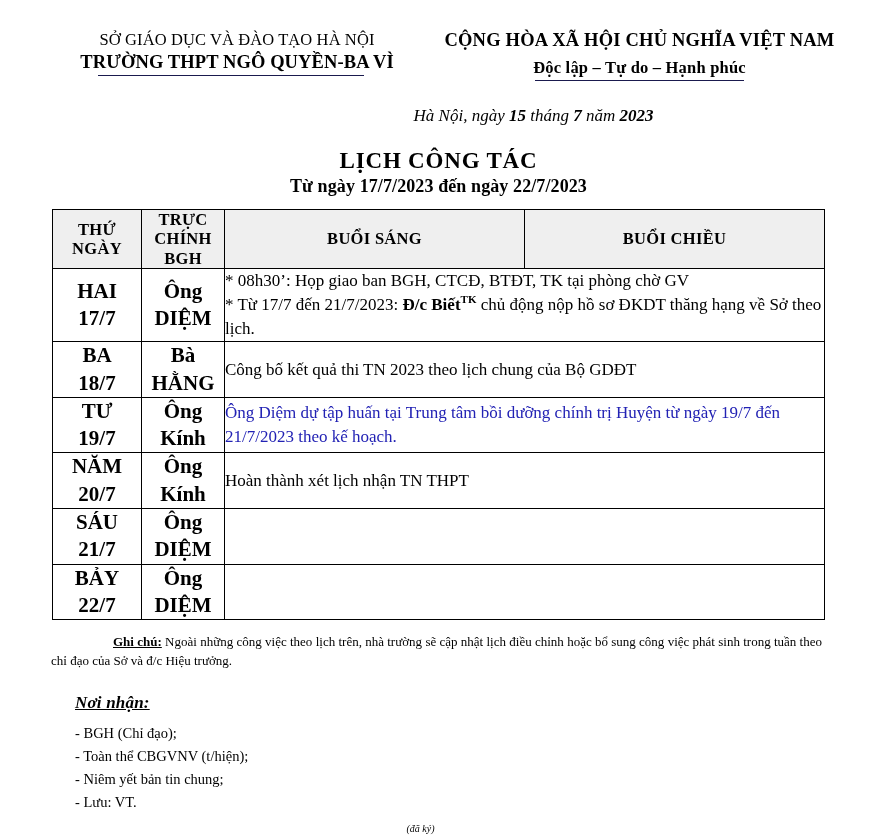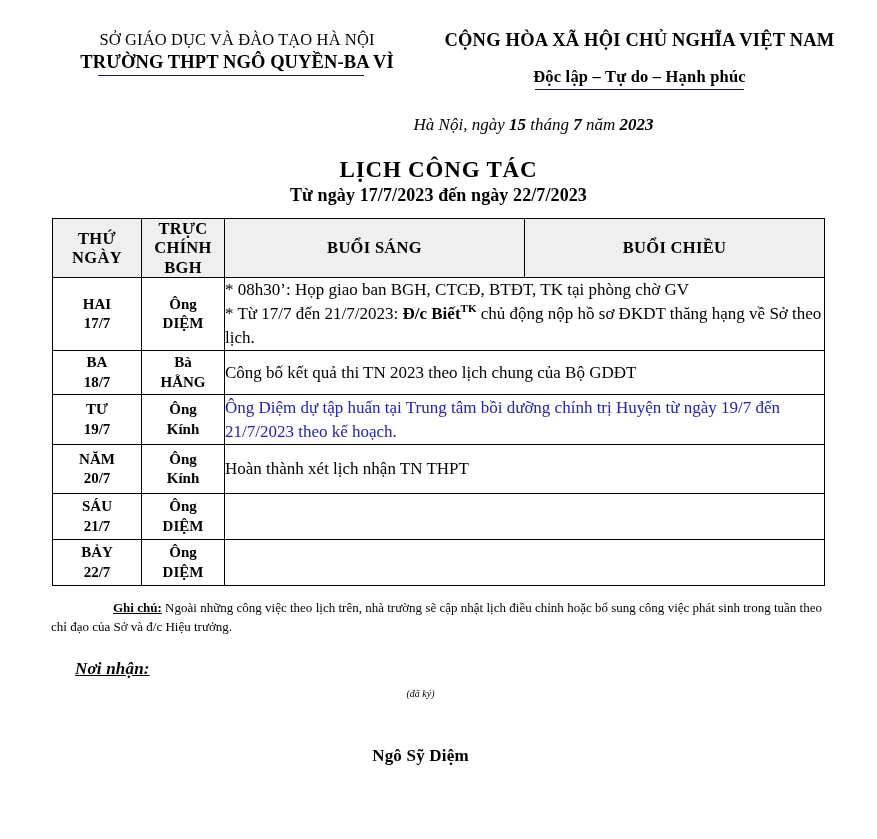--- a/index.html
+++ b/index.html
@@ -64,21 +64,21 @@
   }
   .mast-line1-right {
     font-size: 18.5px;
     font-weight: bold;
     white-space: nowrap;
     letter-spacing: 0.2px;
   }
   .mast-line2-right {
     font-size: 16.5px;
     font-weight: bold;
-    margin-top: 16px;
+    margin-top: 7px;
     display: inline-block;
     position: relative;
     letter-spacing: 0.2px;
   }
   .mast-line2-right .rule {
     position: absolute;
     left: 2px;
     right: 2px;
     bottom: -3px;
     border-bottom: 1.3px solid #1a1a4e;
@@ -132,21 +132,21 @@
     letter-spacing: 0.3px;
   }
   th.col-day   { width: 88px; }
   th.col-bgh   { width: 82px; }
   th.col-morn  { width: 299px; }
   th.col-aft   { width: 299px; }
 
   td.day, td.bgh {
     text-align: center;
     font-weight: bold;
-    font-size: 15px;
+    font-size: 21px;
     line-height: 1.3;
     padding: 4px 2px;
   }
   td.content {
     font-size: 17px;
     line-height: 1.42;
     padding: 5px 8px 5px 11px;
     text-align: left;
   }
   td.content.blue { color: #2222b4; }
@@ -349,20 +349,26 @@
       </tr>
 
     </tbody>
   </table>
 
   <div class="note"><span class="lbl">Ghi chú:</span><span> Ngoài những công việc theo lịch trên, nhà trường sẽ cập nhật lịch điều chỉnh hoặc bổ sung công việc phát sinh trong tuần theo chỉ đạo của Sở và đ/c Hiệu trưởng.</span></div>
 
   <div class="footer">
     <div class="recipients">
       <div class="r-title">Nơi nhận:</div>
+      <ul>
+        <li>- BGH (Chỉ đạo);</li>
+        <li>- Toàn thể CBGVNV (t/hiện);</li>
+        <li>- Niêm yết bản tin chung;</li>
+        <li>- Lưu: VT.</li>
+      </ul>
     </div>
     <div class="signature">
       <div class="sig-signed">(đã ký)</div>
       <div class="sig-name">Ngô Sỹ Diệm</div>
     </div>
   </div>
 
 </div>
 
 </body></html>

